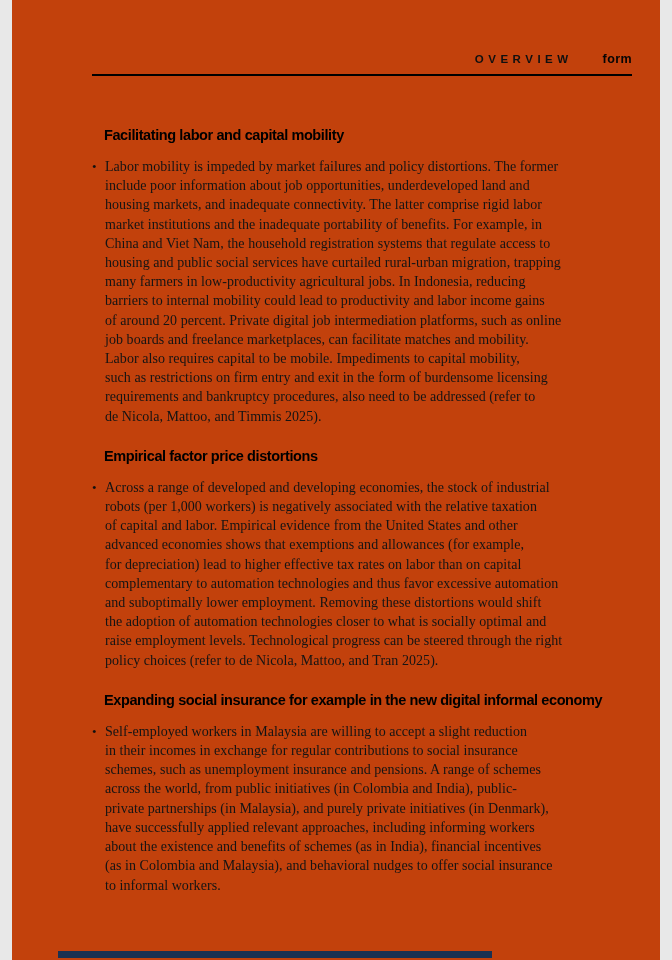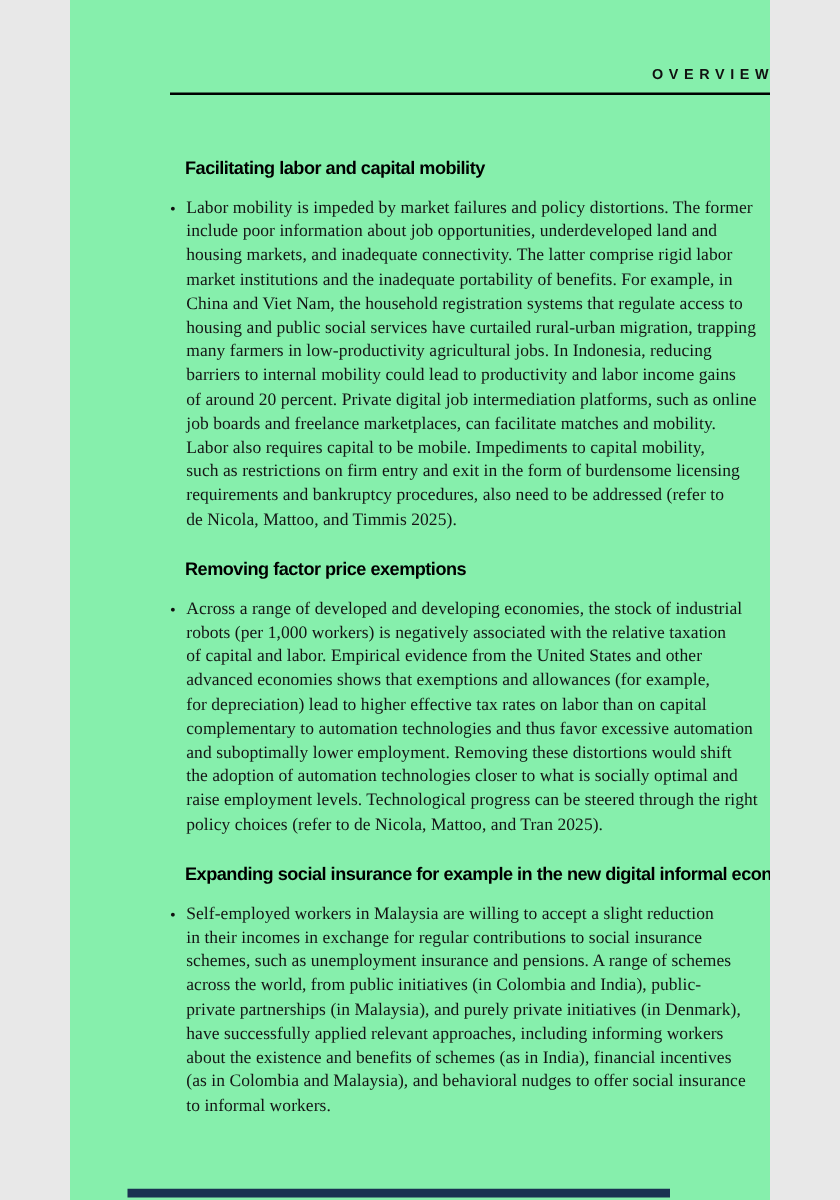--- a/index.html
+++ b/index.html
@@ -1,21 +1,21 @@
 <!DOCTYPE html>
 <html><head>
 <meta charset="utf-8">
 <style>
   html, body { margin: 0; padding: 0; background: #e8e8e8; }
   .page {
     position: relative;
-    width: 560px;
+    width: 648px;
     height: 960px;
     margin: 0 auto;
-    background: #86efac;
+    background: #c2410c;
     color: #141414;
     font-family: "Liberation Serif", "DejaVu Serif", serif;
     overflow: hidden;
   }
   .running-header {
     position: absolute;
     top: 52px;
     left: 80px;
     width: 540px;
     display: flex;
@@ -89,21 +89,21 @@
     background: #1a3151;
   }
 </style>
 </head>
 <body>
 
 <div class="page">
 
   <header class="running-header">
     <span class="running-head">OVERVIEW</span>
-    <span class="page-number">also</span>
+    <span class="page-number">form</span>
   </header>
 
   <div class="header-rule"></div>
 
   <main class="content">
 
     <section>
       <h2 class="section-heading">Facilitating labor and capital mobility</h2>
       <div class="bullet-item">
         <span class="bullet-marker">•</span>
@@ -118,21 +118,21 @@
 of around 20 percent. Private digital job intermediation platforms, such as online
 job boards and freelance marketplaces, can facilitate matches and mobility.
 Labor also requires capital to be mobile. Impediments to capital mobility,
 such as restrictions on firm entry and exit in the form of burdensome licensing
 requirements and bankruptcy procedures, also need to be addressed (refer to
 de Nicola, Mattoo, and Timmis 2025).</p>
       </div>
     </section>
 
     <section>
-      <h2 class="section-heading">Removing factor price exemptions</h2>
+      <h2 class="section-heading">Empirical factor price distortions</h2>
       <div class="bullet-item">
         <span class="bullet-marker">•</span>
         <p class="body-text">Across a range of developed and developing economies, the stock of industrial
 robots (per 1,000 workers) is negatively associated with the relative taxation
 of capital and labor. Empirical evidence from the United States and other
 advanced economies shows that exemptions and allowances (for example,
 for depreciation) lead to higher effective tax rates on labor than on capital
 complementary to automation technologies and thus favor excessive automation
 and suboptimally lower employment. Removing these distortions would shift
 the adoption of automation technologies closer to what is socially optimal and

